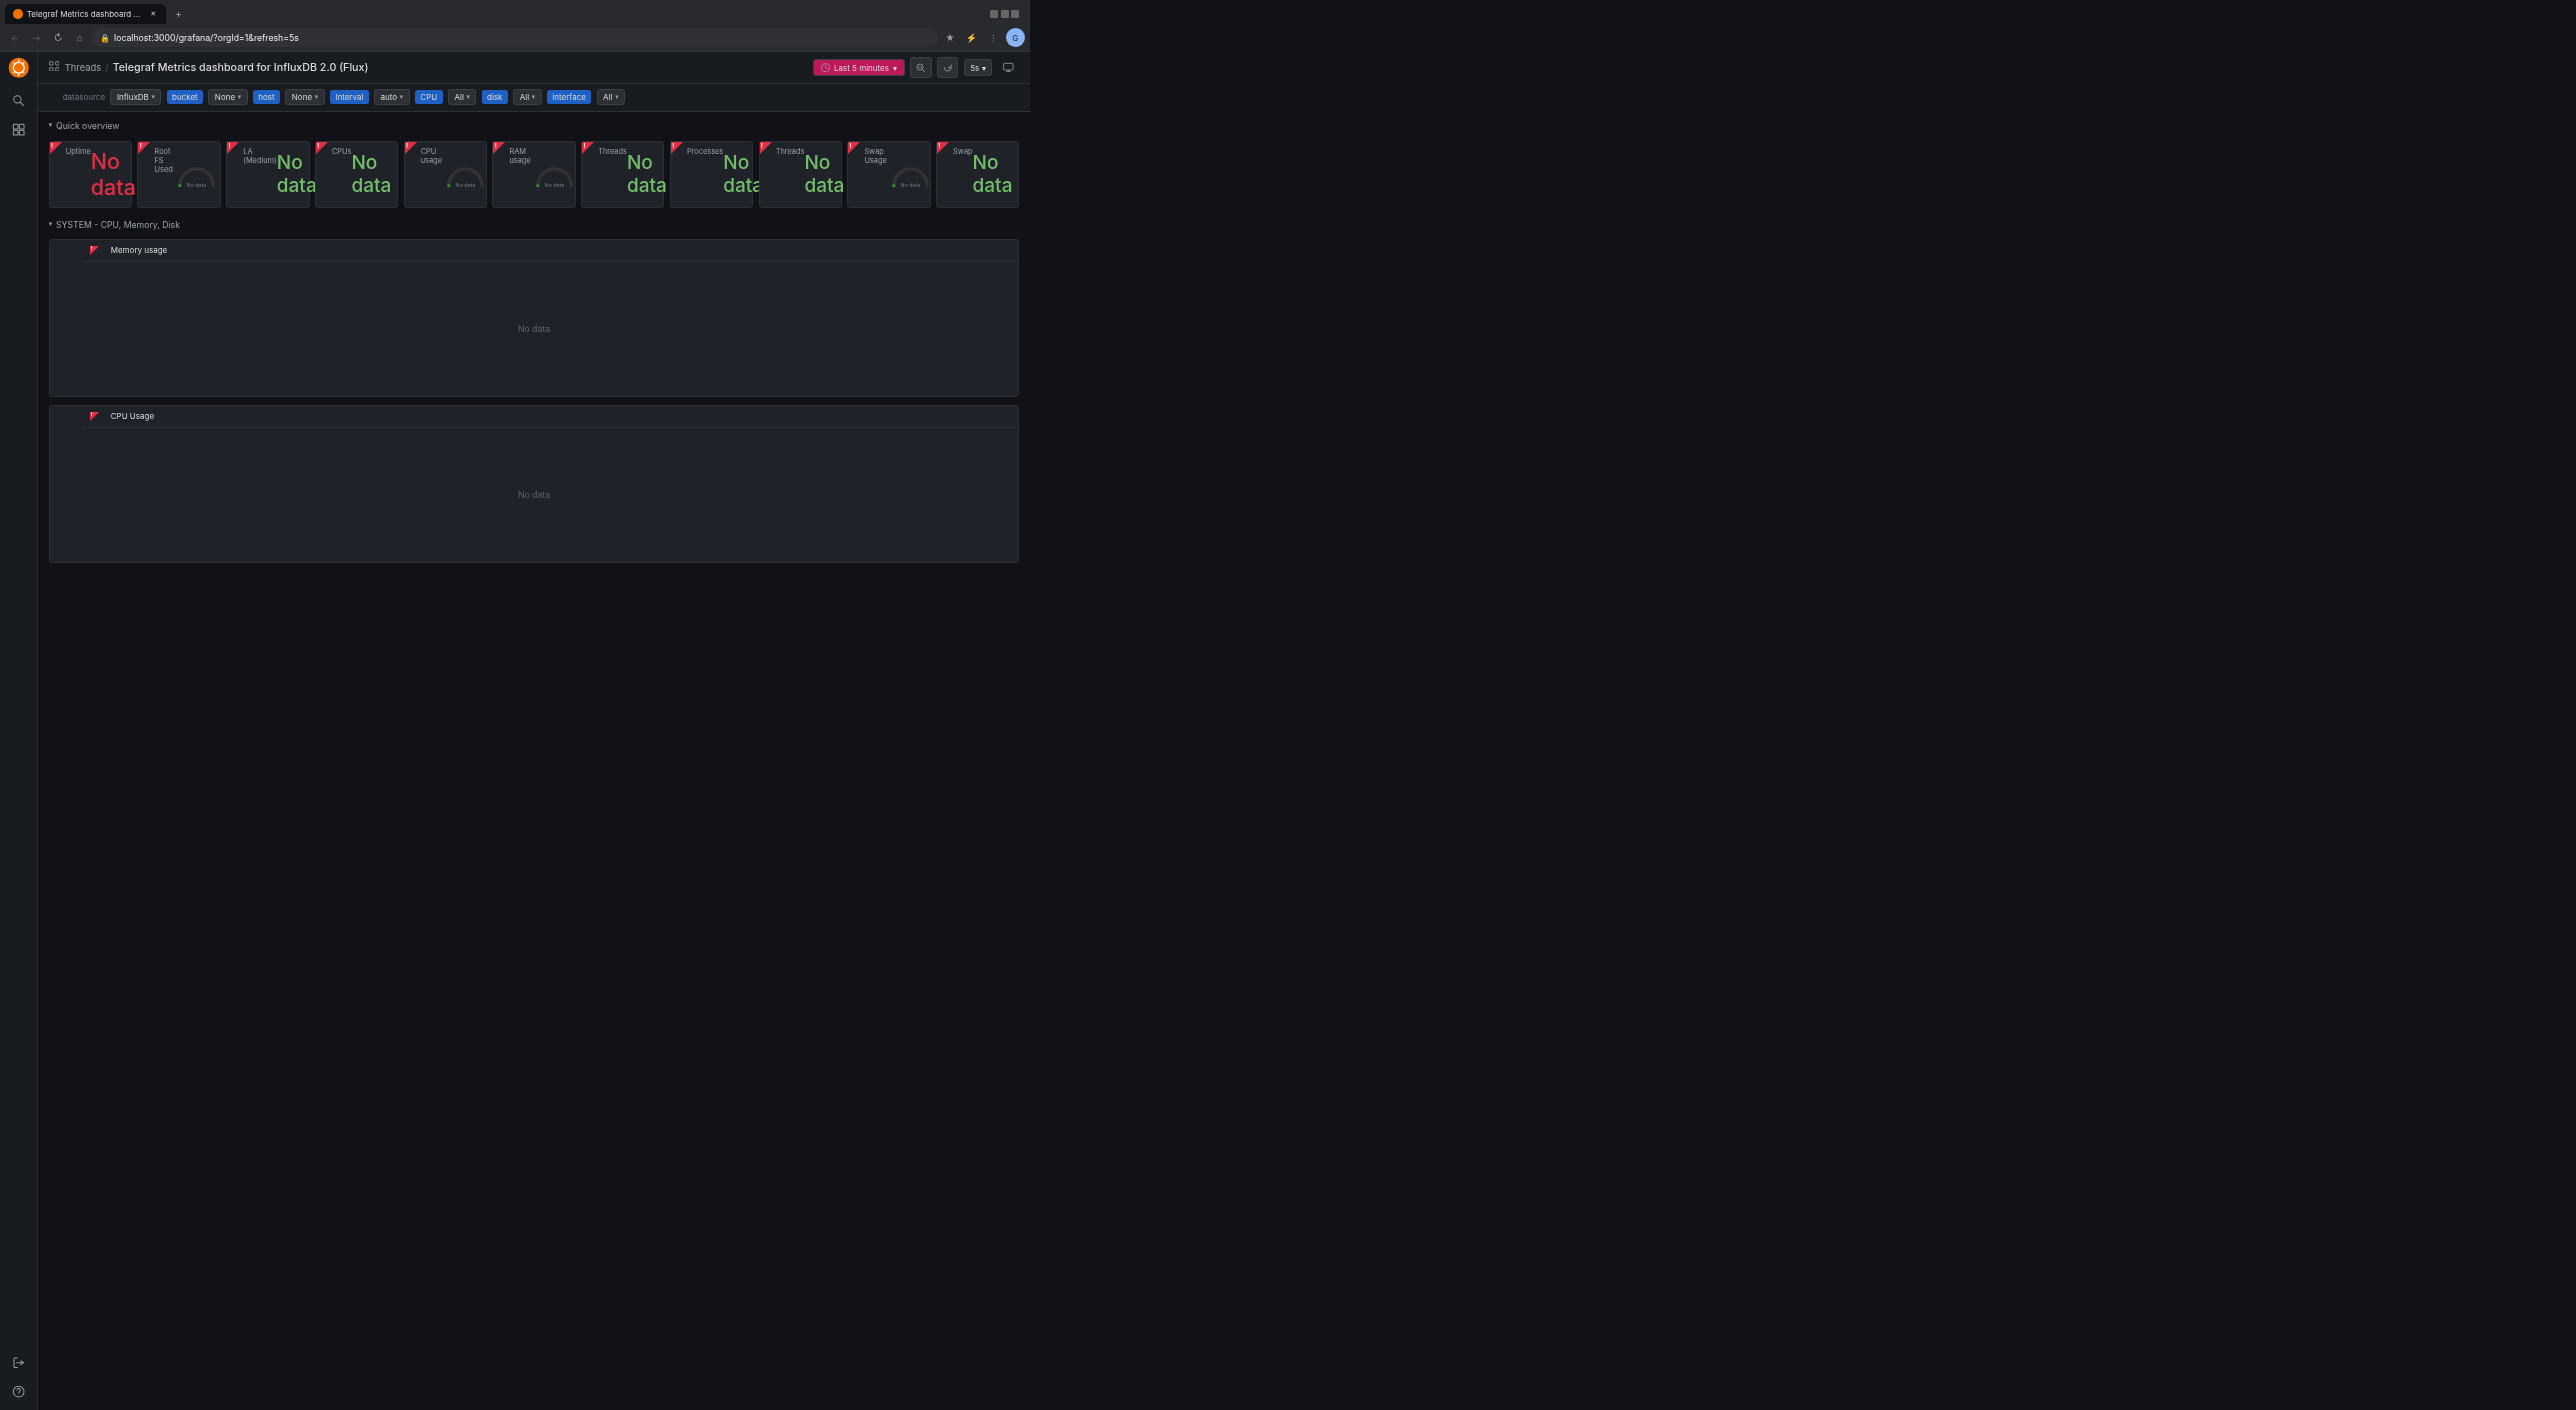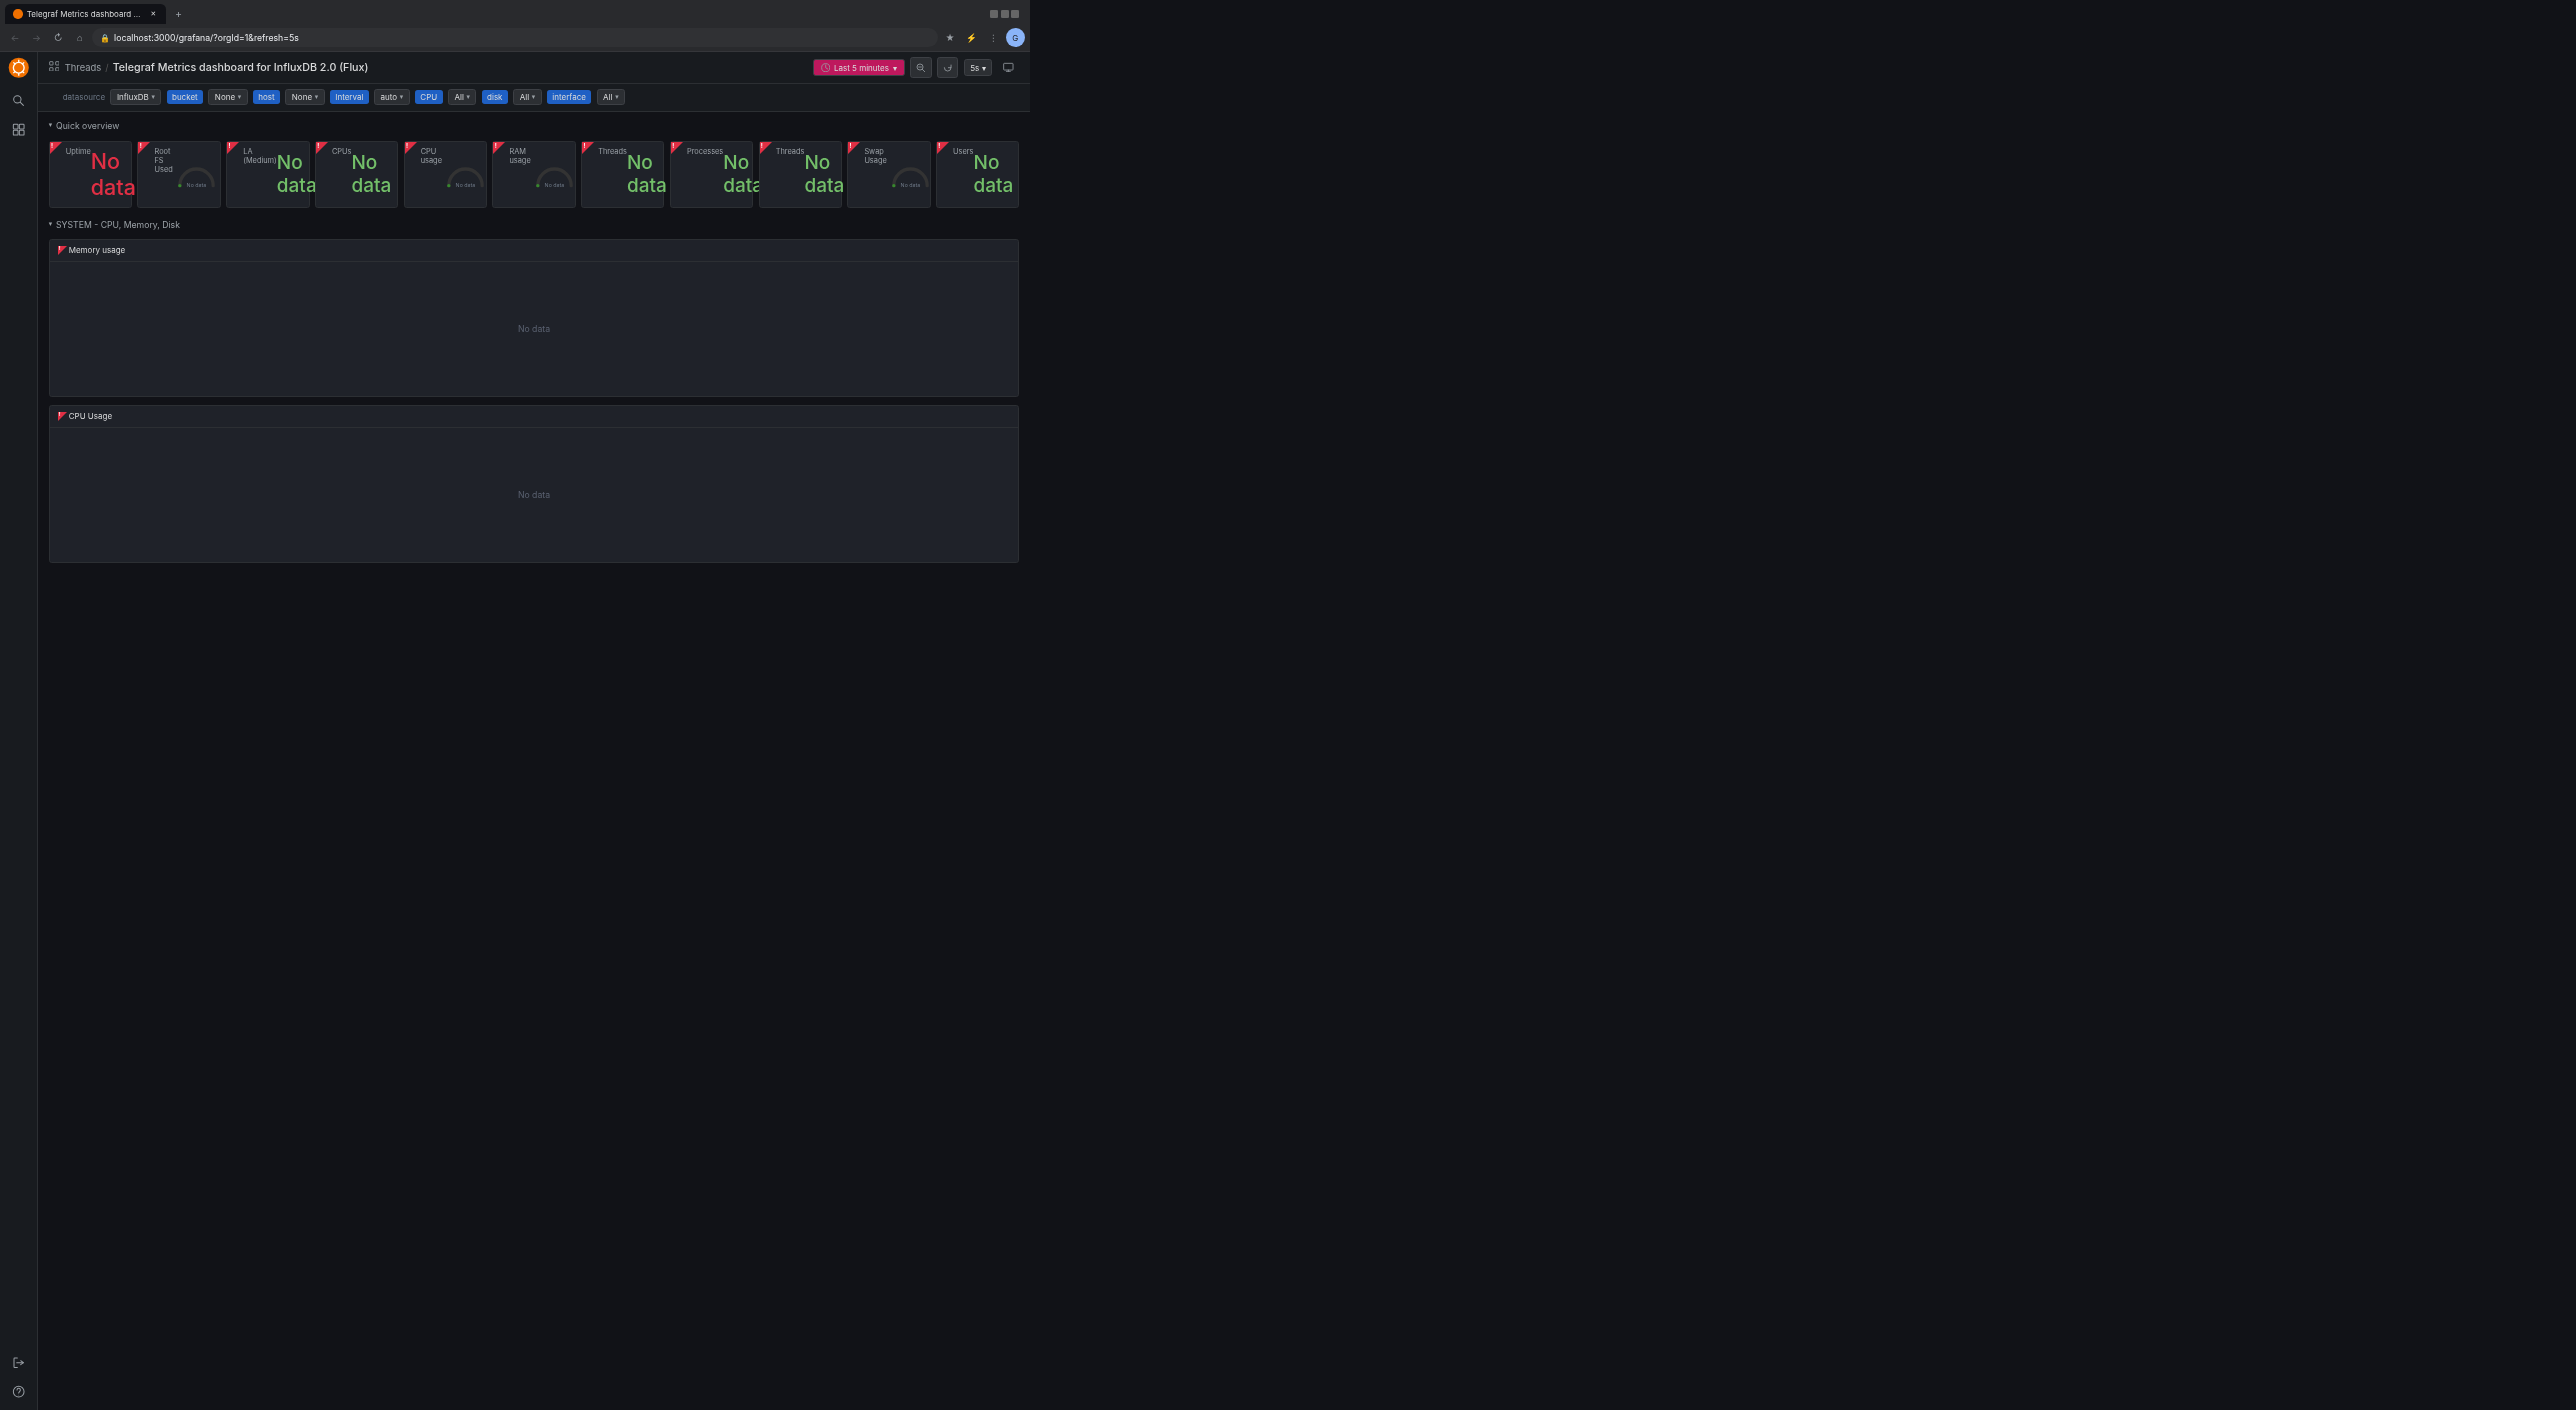--- a/index.html
+++ b/index.html
@@ -402,21 +402,22 @@
       margin-bottom: 8px;
       position: relative;
     }
     .panel-header {
       padding: 5.4px 8px;
       font-size: 8px;
       color: #d8d9da;
       border-bottom: 0.7px solid #2c2f33;
       display: flex;
       align-items: center;
-      gap: 2px;
+      gap: 12px;
+      margin-left: 32px;
     }
     .panel-body {
       min-height: 134px;
       display: flex;
       align-items: center;
       justify-content: center;
       color: #5a6170;
       font-size: 8.7px;
     }
 
@@ -705,21 +706,21 @@
               <path d="M 10 40 A 25 25 0 0 1 60 40" fill="none" stroke="#333" stroke-width="5" stroke-linecap="round"></path>
               <path d="M 10 40 A 25 25 0 0 1 60 40" fill="none" stroke="#37872d" stroke-width="5" stroke-linecap="round" stroke-dasharray="0 78.5"></path>
               <text x="35" y="42" text-anchor="middle" fill="#6c7785" font-size="8">No data</text>
             </svg>
           </div>
         </div>
 
         <div class="metric-card">
           <div class="card-alert"></div>
           <span class="card-alert-icon">!</span>
-          <div class="card-title">Users</div>
+          <div class="card-title">Swap</div>
           <div class="card-value">No data</div>
         </div>
 
       </div>
 
       <div class="section-header">
         <span class="section-chevron">▾</span>
         <span>SYSTEM - CPU, Memory, Disk</span>
       </div>
 

